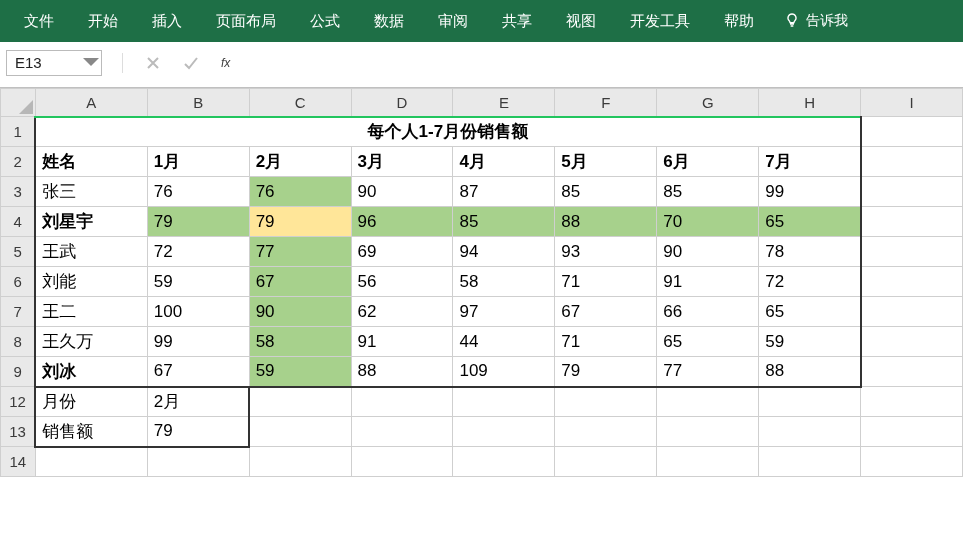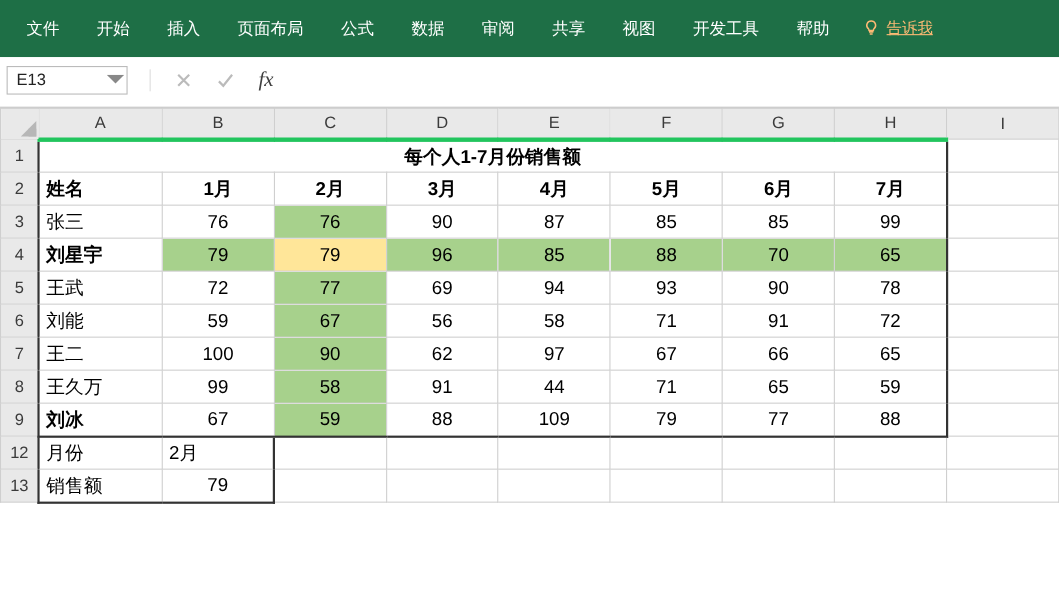--- a/index.html
+++ b/index.html
@@ -8,57 +8,56 @@
     font-size: 14px;
     background: #fff;
     width: 963px;
     height: 535px;
     overflow: hidden;
     user-select: none;
   }
   
   .menubar {
     background: #1e6f46;
-    height: 52px;
+    height: 42px;
     display: flex;
     align-items: center;
     padding: 6px 8px;
     gap: 2px;
     color: #fff;
   }
   .menubar .item {
     padding: 10px 16px;
     font-size: 15px;
     cursor: pointer;
     white-space: nowrap;
   }
   .menubar .tell {
     display: flex;
     align-items: center;
     gap: 6px;
     padding: 10px 12px;
-    color: #fdba74;
-    text-decoration: underline;
+    color: #ffffff;
   }
   .tell svg { width: 16px; height: 16px; }
   .menubar .file {
     position: relative;
   }
   
   .fbar {
     height: 46px;
     border-bottom: 1px solid #c0c0c0;
     display: flex;
     align-items: center;
     padding: 10px 6px 14px 6px;
     background: #fff;
     gap: 10px;
   }
   .namebox {
-    width: 110px;
+    width: 96px;
     height: 26px;
     border: 1px solid #bbb;
     display: flex;
     align-items: center;
     justify-content: space-between;
     padding: 0 2px 0 8px;
     font-size: 15px;
     color: #222;
     background: #fff;
   }
@@ -74,22 +73,21 @@
     color: #999;
     padding: 0 10px;
   }
   .fx-btns .sep {
     width: 1px; height: 20px; background: #ddd;
   }
   .fx-btns svg { width: 16px; height: 16px; display:block;}
   .fx-label {
     font-style: italic;
     color: #404040;
-    font-size: 19px;
-    font-family: Liberation Serif, serif;
+    font-size: 12px;
   }
   .fx-input {
     flex: 1;
     height: 22px;
     border: none;
     outline: none;
     font-size: 15px;
   }
   
   .sheet {
@@ -128,30 +126,30 @@
     border-right-color:#b7b7b7;
     border-bottom-color:#b7b7b7;
   }
   th.rowhdr {
     width: 34px;
     text-align: center;
     font-size: 15px;
     color:#3b3b3b;
   }
   td { color:#000; }
-  td.num { text-align: center; }
+  td.num { text-align: left; }
   td.txt { text-align: left; }
   td.center { text-align: center; font-weight: bold;}
   td.hdr { font-weight: bold; }
   td.hl-green { background: #a7d18c; }
   td.hl-yellow { background: #ffe699; }
   tr.datarow td { height: 30px; }
   td.thick-right { border-right: 2px solid #333; }
   td.thick-left  { border-left: 2px solid #333; }
-  td.thick-top   { border-top: 4px solid #22c55e; }
+  td.thick-top   { border-top: 2px solid #22c55e; }
   td.thick-bot   { border-bottom: 2px solid #333; }
   .colA { width: 110px;}
   .colB { width: 100px;}
   .colC { width: 100px;}
   .colD { width: 100px;}
   .colE { width: 100px;}
   .colF { width: 100px;}
   .colG { width: 100px;}
   .colH { width: 100px;}
   .colI { width: 100px;}
@@ -357,15 +355,27 @@
     <td class="txt thick-left thick-bot">销售额</td>
     <td class="num thick-right thick-bot">79</td>
     <td></td>
           <td></td>
           <td></td>
           <td></td>
           <td></td>
           <td></td>
           <td></td>
   </tr>
+  <tr class="datarow">
+    <th class="rowhdr">14</th>
+    <td></td>
+          <td></td>
+          <td></td>
+          <td></td>
+          <td></td>
+          <td></td>
+          <td></td>
+          <td></td>
+          <td></td>
+  </tr>
 </tbody>
     </table>
 </div>
 
 </body></html>

